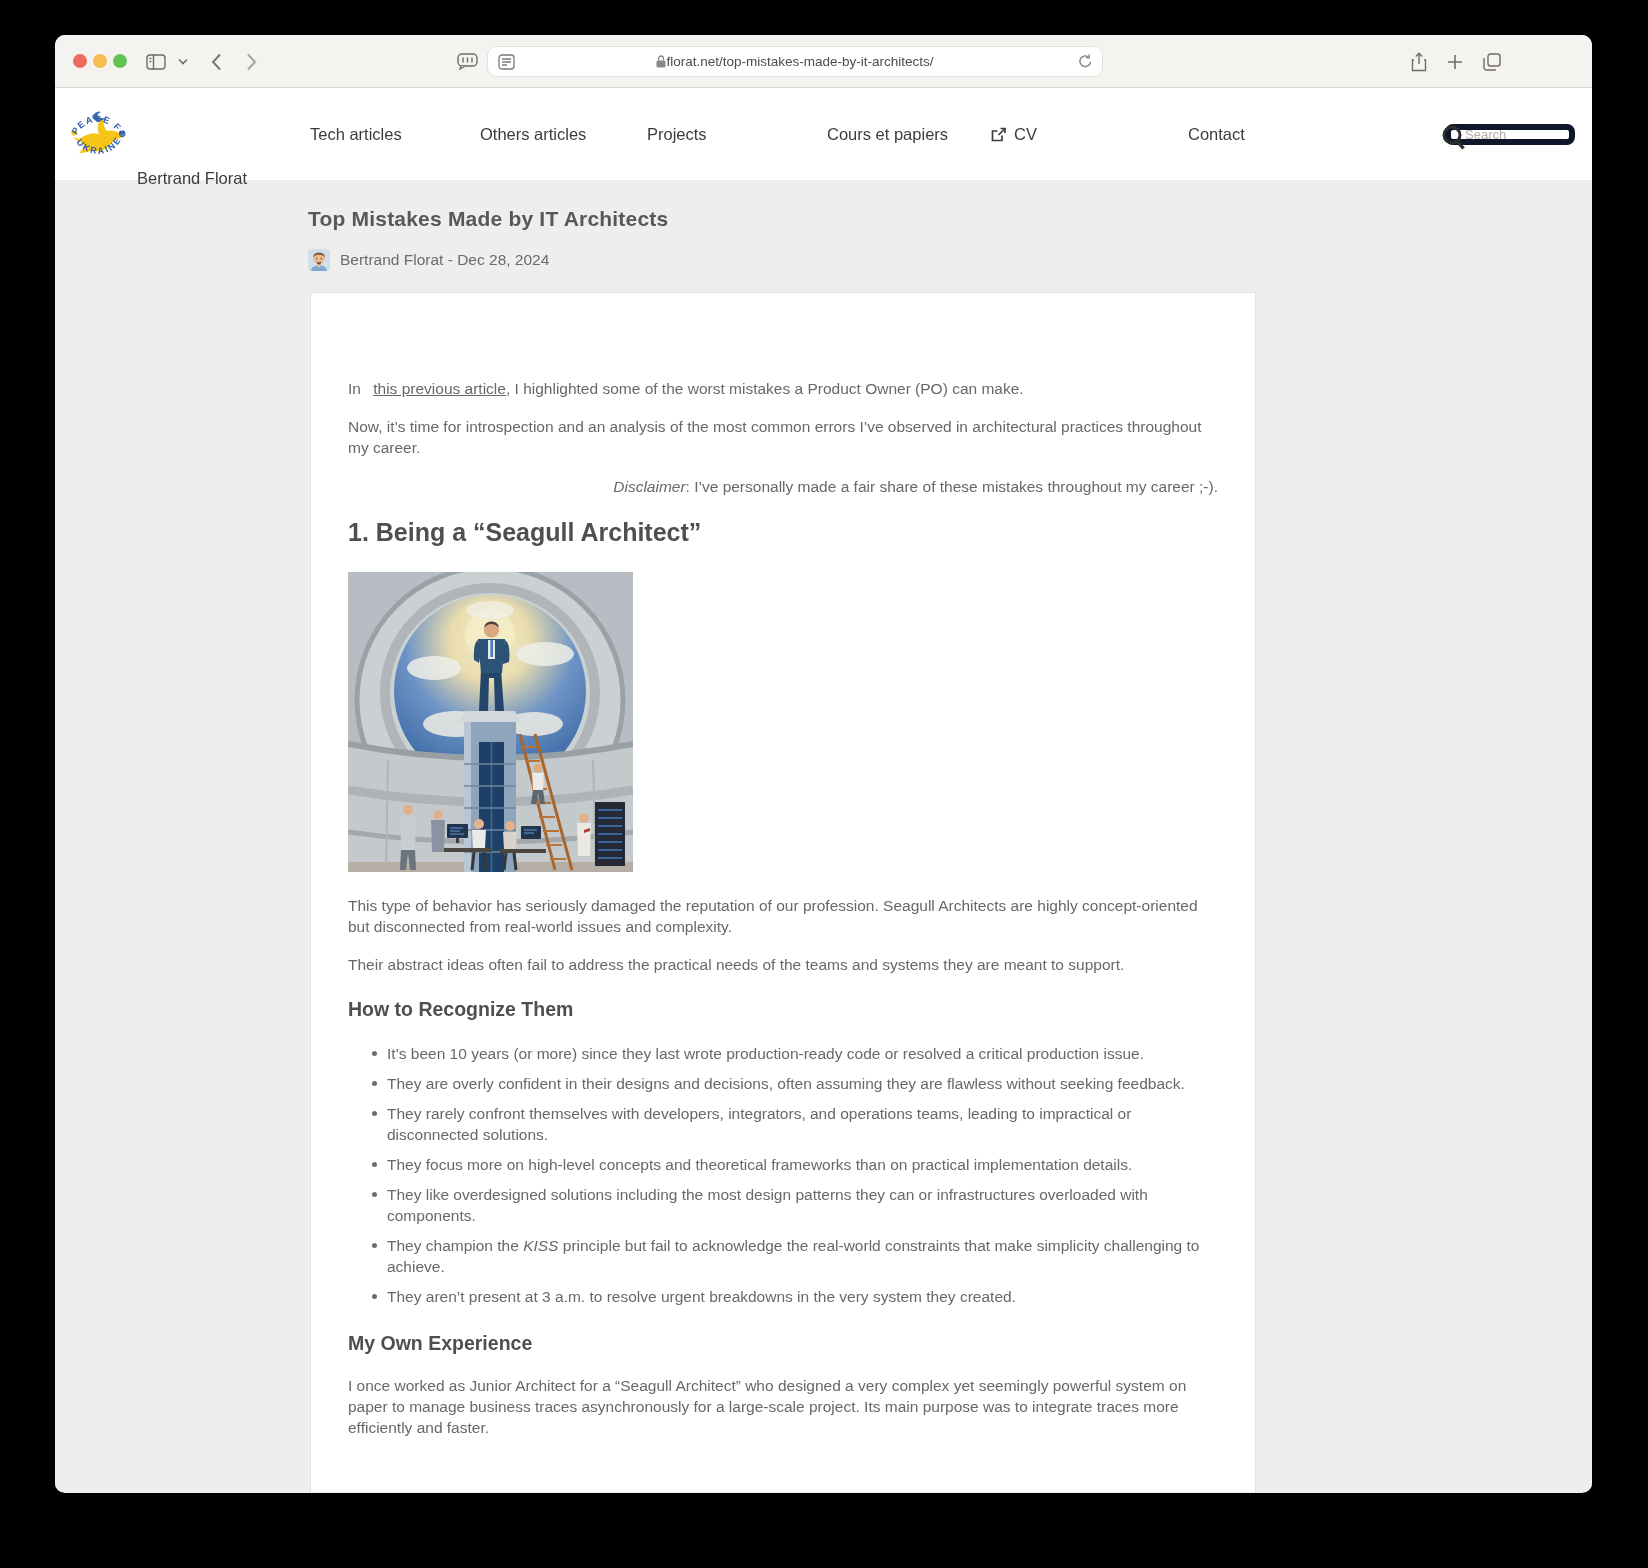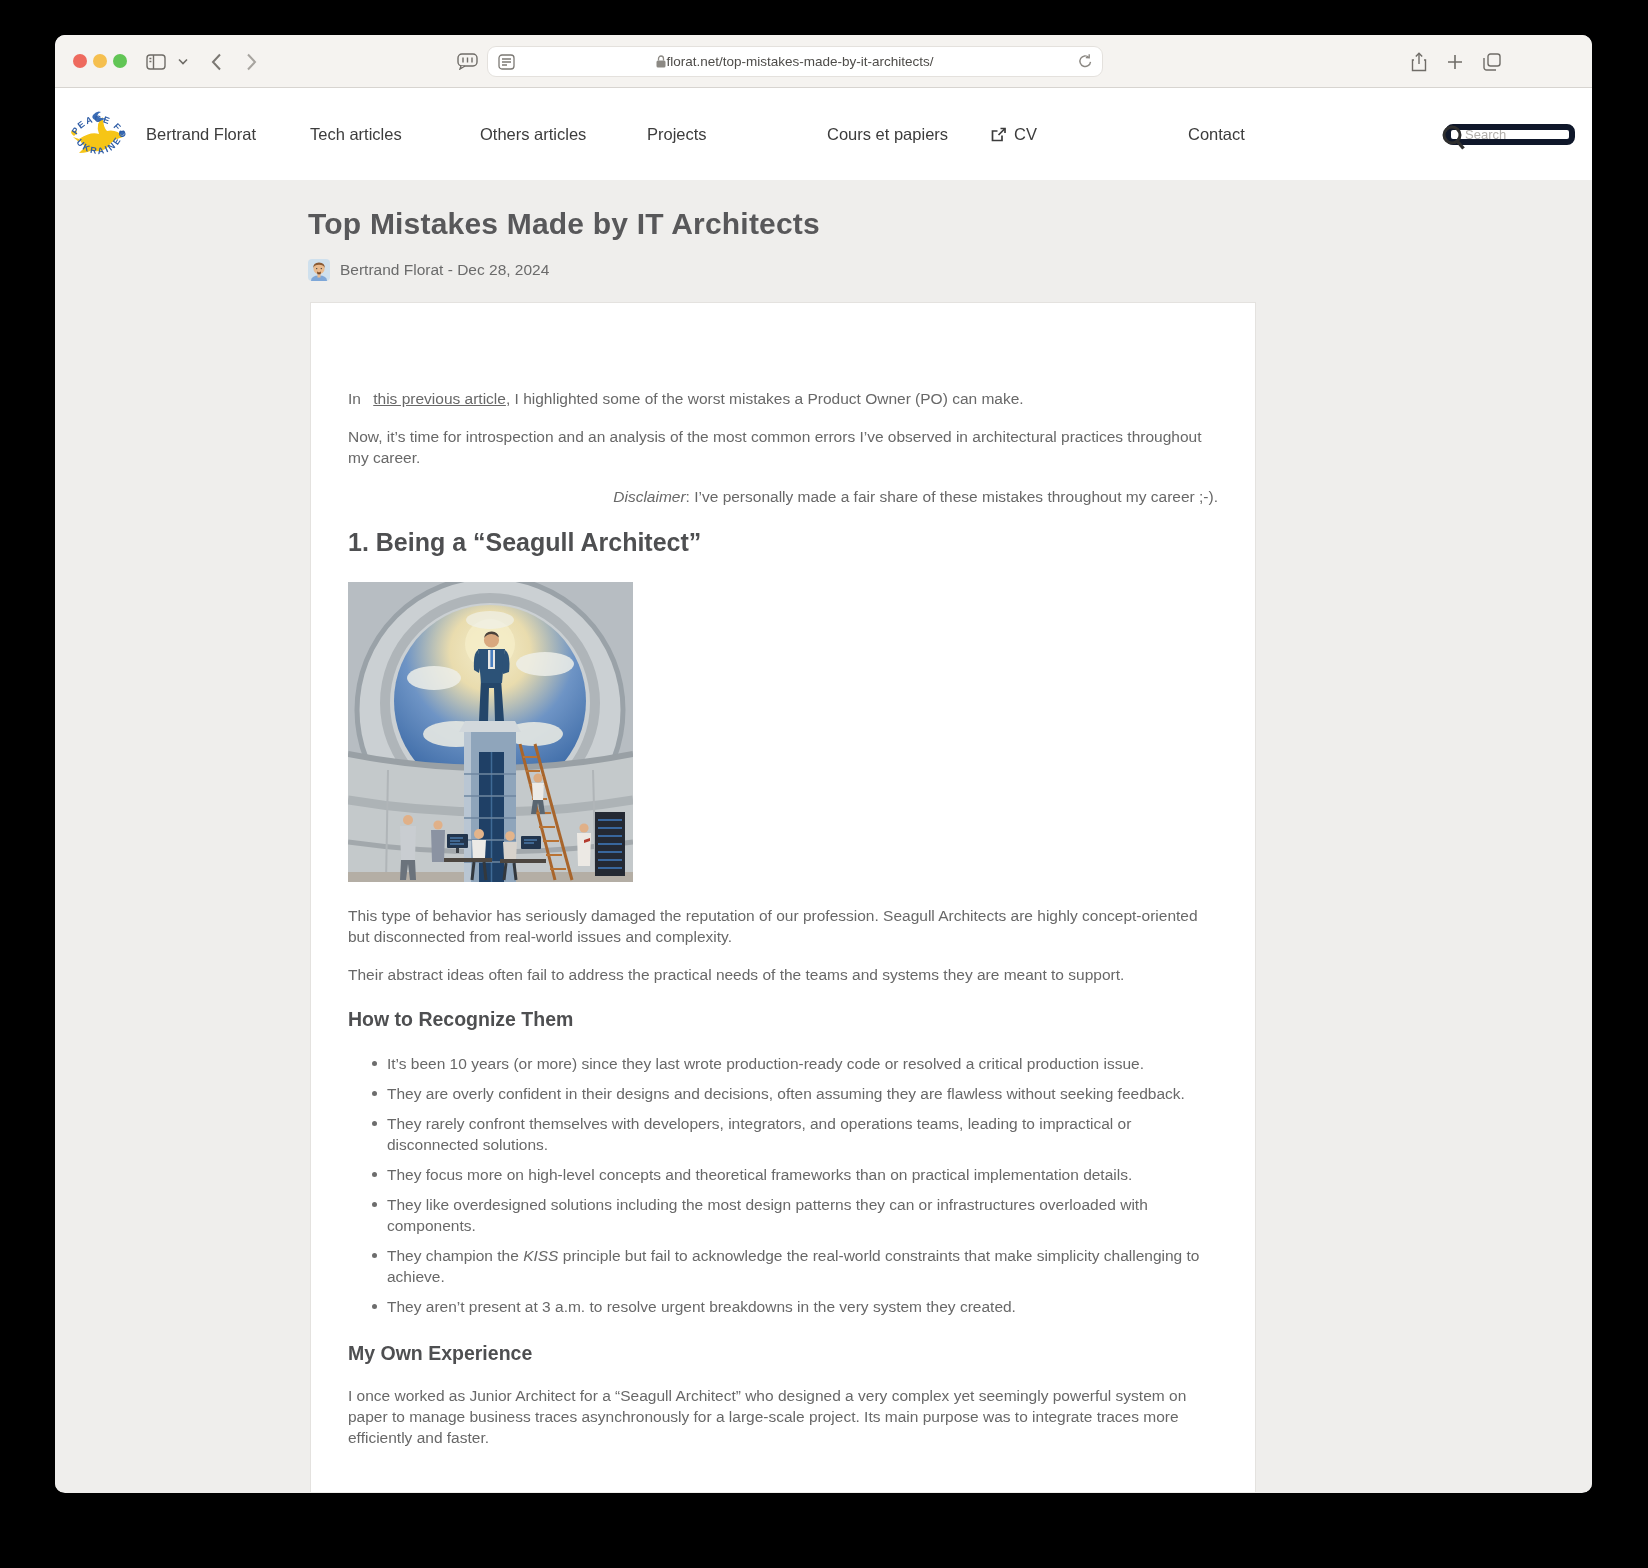--- a/index.html
+++ b/index.html
@@ -28,21 +28,21 @@
   .searchwrap { position:absolute; left:1390px; top:36px; width:130px; height:21px; }
   .searchwrap input { width:130px; height:21px; border:6px solid #0f172a; border-radius:8px;
              padding-left:14px; font-size:13px; color:#555; background:#fff; outline:none;
              font-family:"Liberation Sans", sans-serif; }
   .searchwrap input::placeholder { color:#b3b0ac; }
   .searchwrap svg { position:absolute; left:-4px; top:0px; }
 
   
   .page { height:1312px; overflow:hidden; background:#efeeec; }
   .headblock { margin-left:253px; width:946px; }
-  h1.title { margin-top:27px; font-size:30px; font-weight:bold; color:#58585a; letter-spacing:.2px; }
+  h1.title { margin-top:27px; font-size:21px; font-weight:bold; color:#58585a; letter-spacing:.2px; }
   .byline { margin-top:18px; display:flex; align-items:center; gap:10px; font-size:15.5px; color:#6b6b6b; }
   .card { margin-left:255px; margin-top:21px; width:946px; background:#fff;
           border:1px solid #e4e2df; padding:85px 37px 60px 37px; color:#686868; }
   .card p { font-size:15.5px; line-height:21px; }
   .p1 { margin-bottom:17px; }
   .p2 { margin-bottom:18px; }
   .bq { margin-left:39px; margin-bottom:0;text-align:right; }
   .card a { color:#686868; text-decoration:underline; cursor:pointer;margin-left:8px; }
   h2.sec { margin-top:20px; font-size:25px; line-height:30px; font-weight:bold; color:#4e4f51; }
   .illus { margin-top:25px; width:285px; height:300px; display:block; }
@@ -163,21 +163,21 @@
         <path d="M6,31 q1.5,-2.5 3,-0.5 q1.5,-2 3,0.5 q0,2 -3,4 q-3,-2 -3,-4 Z" fill="#f6c516"></path>
         <path d="M54,31 q1.5,-2.5 3,-0.5 q1.5,-2 3,0.5 q0,2 -3,4 q-3,-2 -3,-4 Z" fill="#3a6cb5"></path>
         <text font-size="9" font-weight="bold" fill="#2e5ca5" letter-spacing="1.5">
           <textPath href="#arcTop" xlink:href="#arcTop" startOffset="4">PEACE FOR</textPath>
         </text>
         <text font-size="9" font-weight="bold" fill="#2e5ca5" letter-spacing="2">
           <textPath href="#arcBot" xlink:href="#arcBot" startOffset="8">UKRAINE</textPath>
         </text>
       </svg>
     </span>
-    <span class="navitem" style="left:91px;">Bertrand Florat</span>
+    <span class="navitem" style="left:82px;margin-top:44px;">Bertrand Florat</span>
     <span class="navitem" style="left:255px;">Tech articles</span>
     <span class="navitem" style="left:425px;">Others articles</span>
     <span class="navitem" style="left:592px;">Projects</span>
     <span class="navitem" style="left:772px;">Cours et papiers</span>
     <span class="navitem" style="left:935px; gap:7px;">
       <svg width="17" height="17" viewBox="0 0 17 17" fill="none" stroke="#3c3c3c" stroke-width="1.7">
         <path d="M12,9.5 V14.5 H2.5 V5 H7.5"></path>
         <polyline points="10.5,2.5 15,2.5 15,7"></polyline>
         <line x1="15" y1="2.5" x2="8.5" y2="9"></line>
       </svg>

